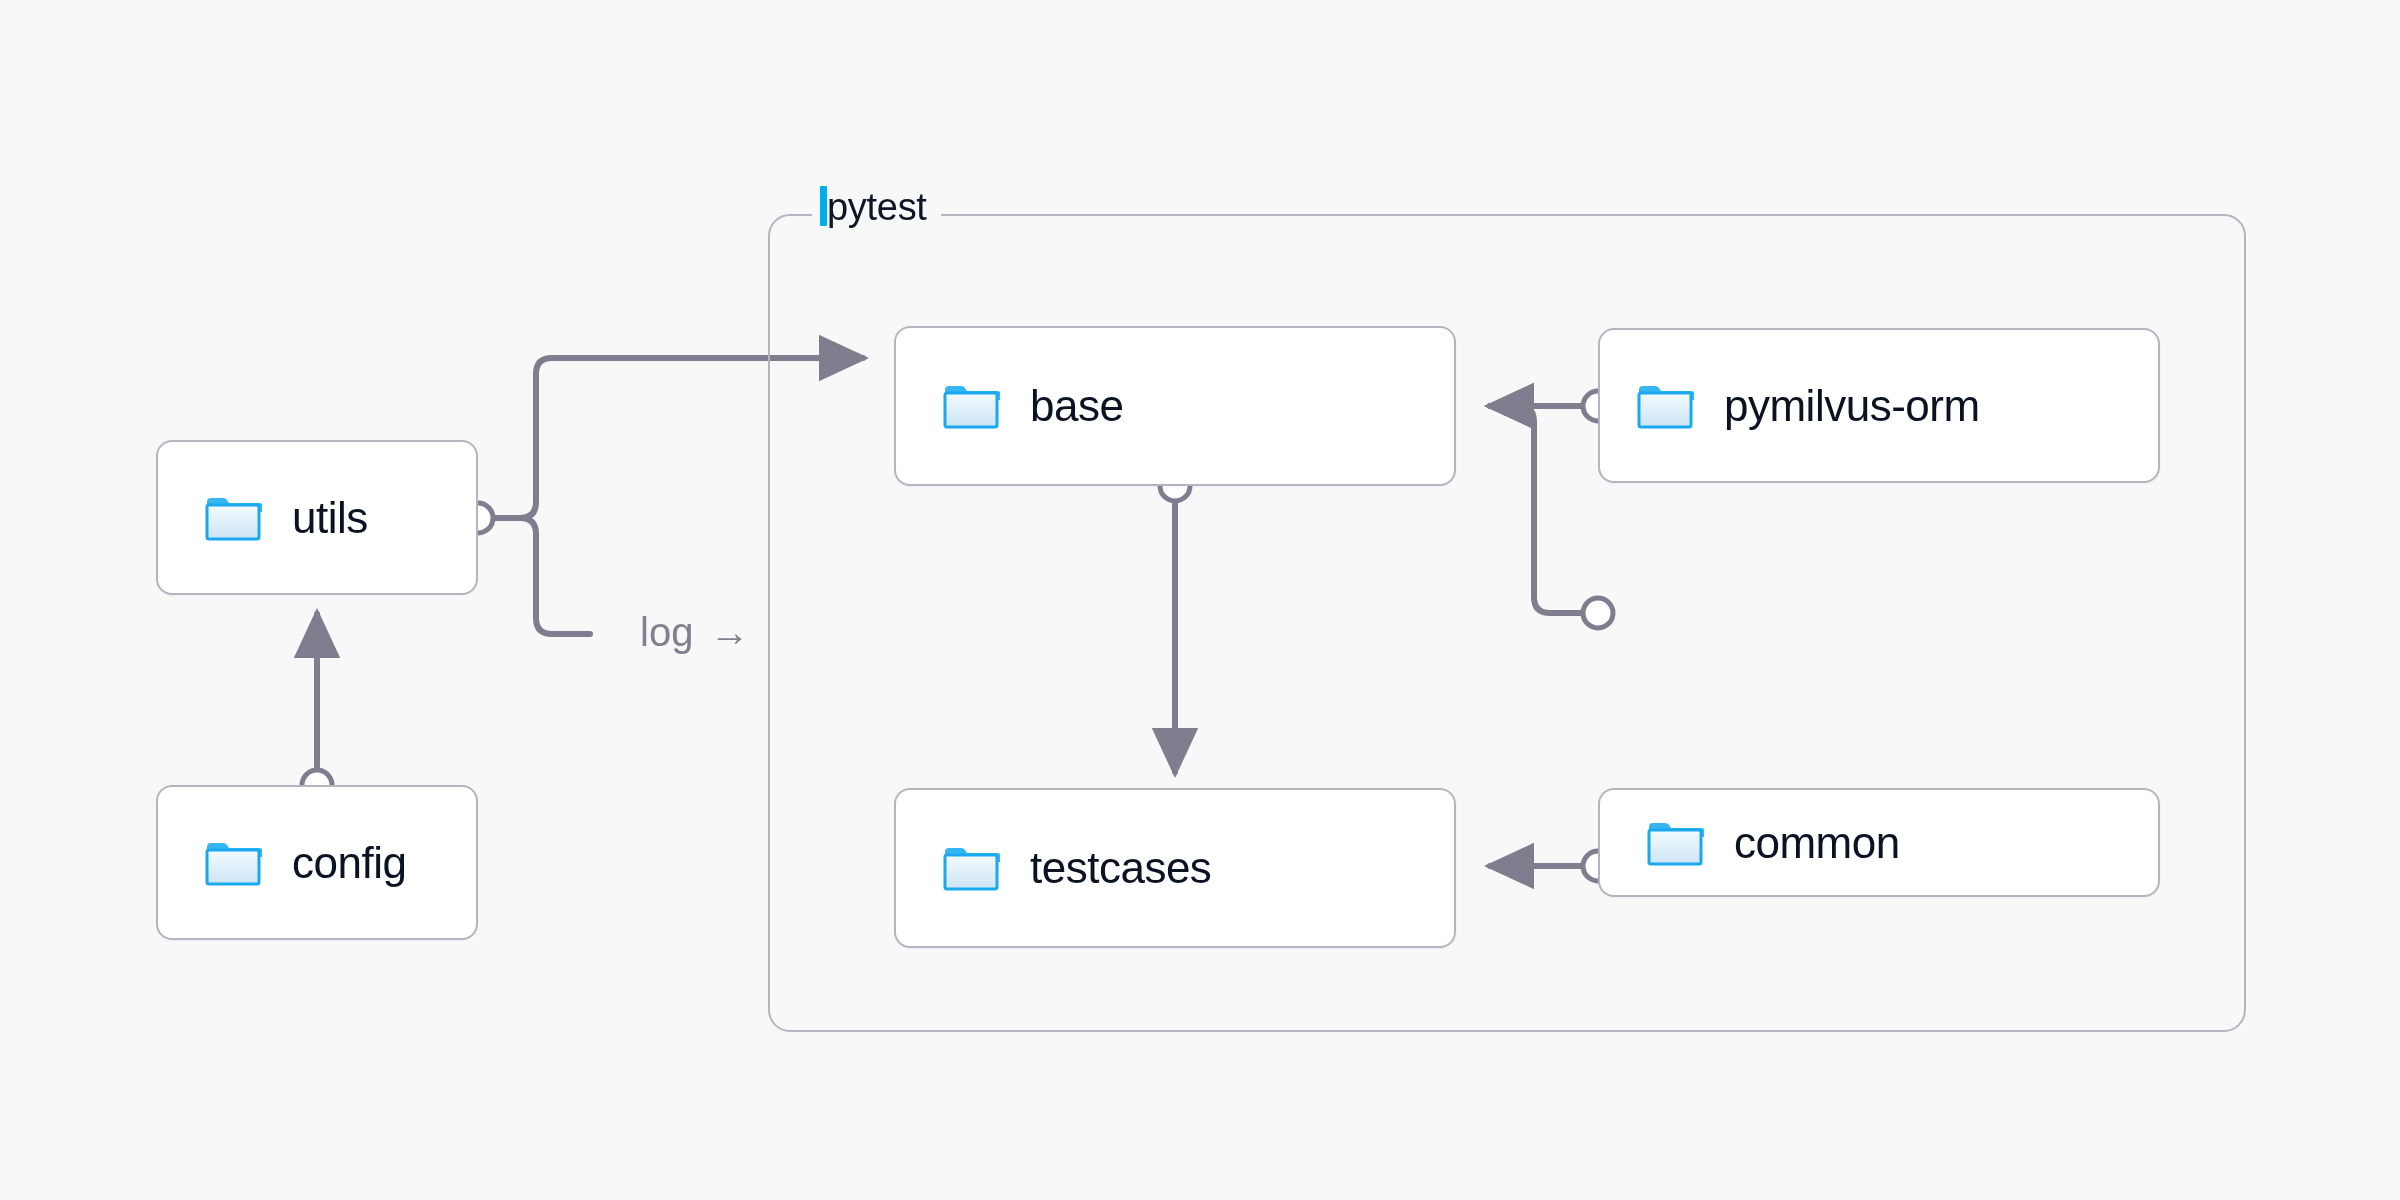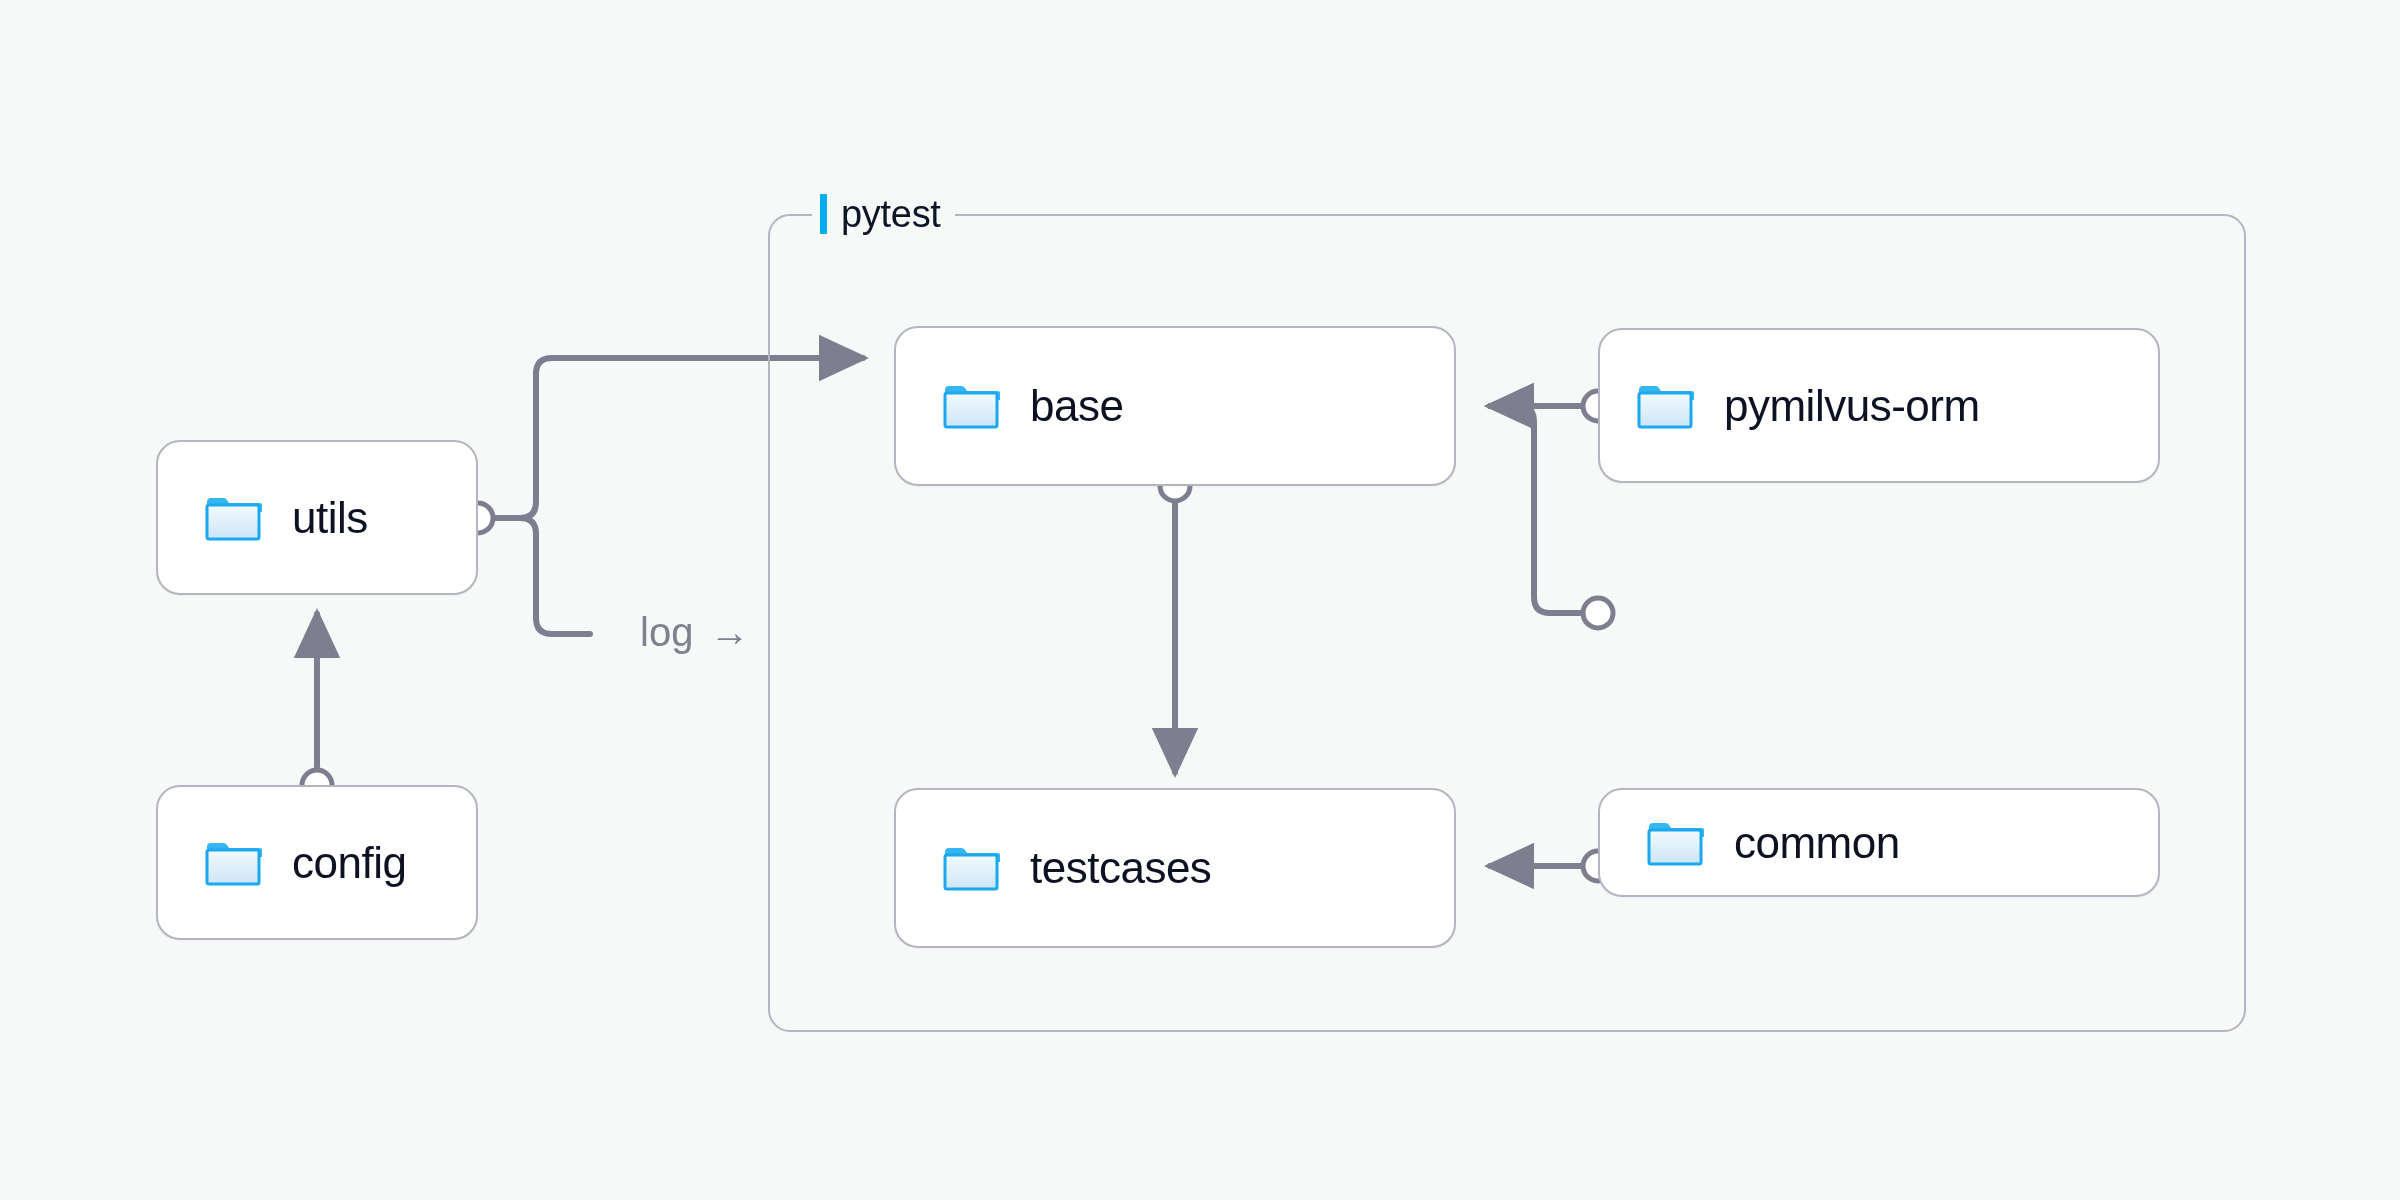--- a/index.html
+++ b/index.html
@@ -30,22 +30,21 @@
   .group-box {
     position: absolute;
     box-sizing: border-box;
     border: 2px solid #b5b4c2;
     border-radius: 22px;
     background: transparent;
   }
   .group-title-wrap {
     position: absolute;
     display: flex;
-    align-items: center;
-    gap: 14px;
+    align-items: flex-start;
     background: #f7f8f8;
     padding: 0 14px 0 8px;
     height: 56px;
   }
   .group-accent {
     width: 7px;
     height: 40px;
     background: #00aeef;
     border-radius: 1px;
   }
@@ -55,21 +54,21 @@
     letter-spacing: -0.3px;
     white-space: nowrap;
   }
 
   
   .node {
     position: absolute;
     box-sizing: border-box;
     background: #ffffff;
     border: 2px solid #b5b4c2;
-    border-radius: 24px;
+    border-radius: 16px;
     display: flex;
     align-items: center;
     padding-left: 46px;
     gap: 30px;
     box-shadow: 0 1px 2px rgba(20,20,40,0.04);
   }
   .node-label {
     font-size: 44px;
     color: #0b1222;
     letter-spacing: -0.5px;

